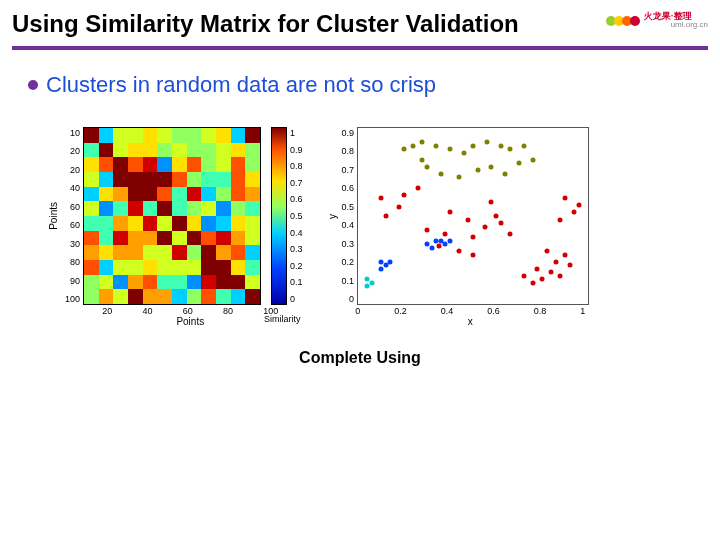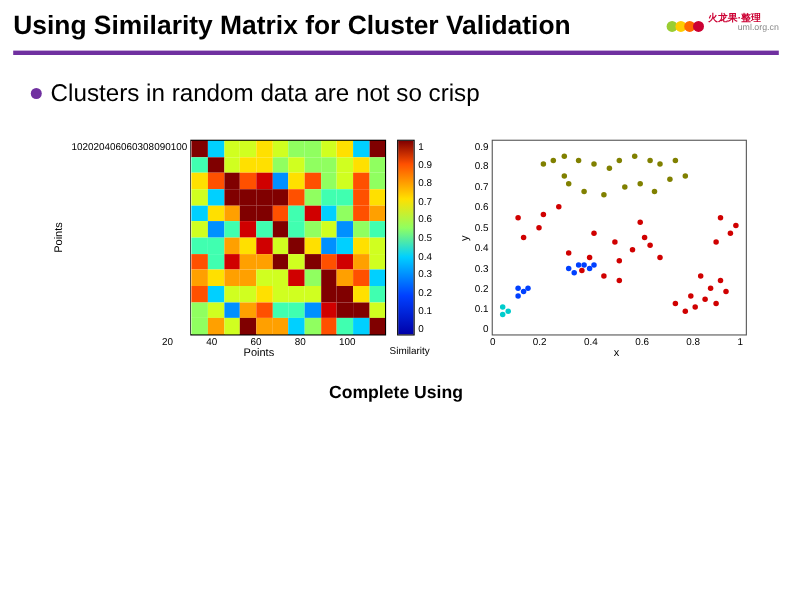--- a/index.html
+++ b/index.html
@@ -17,21 +17,21 @@
     align-items: flex-start;
     padding: 10px 12px 0 12px;
   }
   .title {
     font-size: 24px;
     font-weight: bold;
     color: #000;
   }
   .logo-area {
     display: flex;
-    align-items: flex-end;
+    align-items: center;
     gap: 2px;
     position: absolute;
     right: 12px;
     top: 12px;
   }
   .logo-dots {
     display: flex;
     gap: 0;
   }
   .dot {
@@ -66,21 +66,21 @@
     margin: 22px 0 0 28px;
   }
   .bullet-dot {
     width: 10px; height: 10px;
     border-radius: 50%;
     background: #7030a0;
     flex-shrink: 0;
   }
   .bullet-text {
     font-size: 22px;
-    color: #000000;
+    color: #1d4ed8;
   }
   .charts {
     display: flex;
     align-items: flex-start;
     gap: 24px;
     margin: 30px 0 0 48px;
   }
   
   .heatmap-wrap {
     display: flex;
@@ -94,21 +94,21 @@
   }
   .left-ylabel {
     writing-mode: vertical-rl;
     transform: rotate(180deg);
     font-size: 10px;
     color: #000;
     margin-right: 2px;
   }
   .left-yticks {
     display: flex;
-    flex-direction: row;
+    flex-direction: column;
     justify-content: space-between;
     height: 176px;
     font-size: 9px;
     color: #000;
     text-align: right;
   }
   .heatmap {
     width: 176px;
     height: 176px;
     display: grid;

